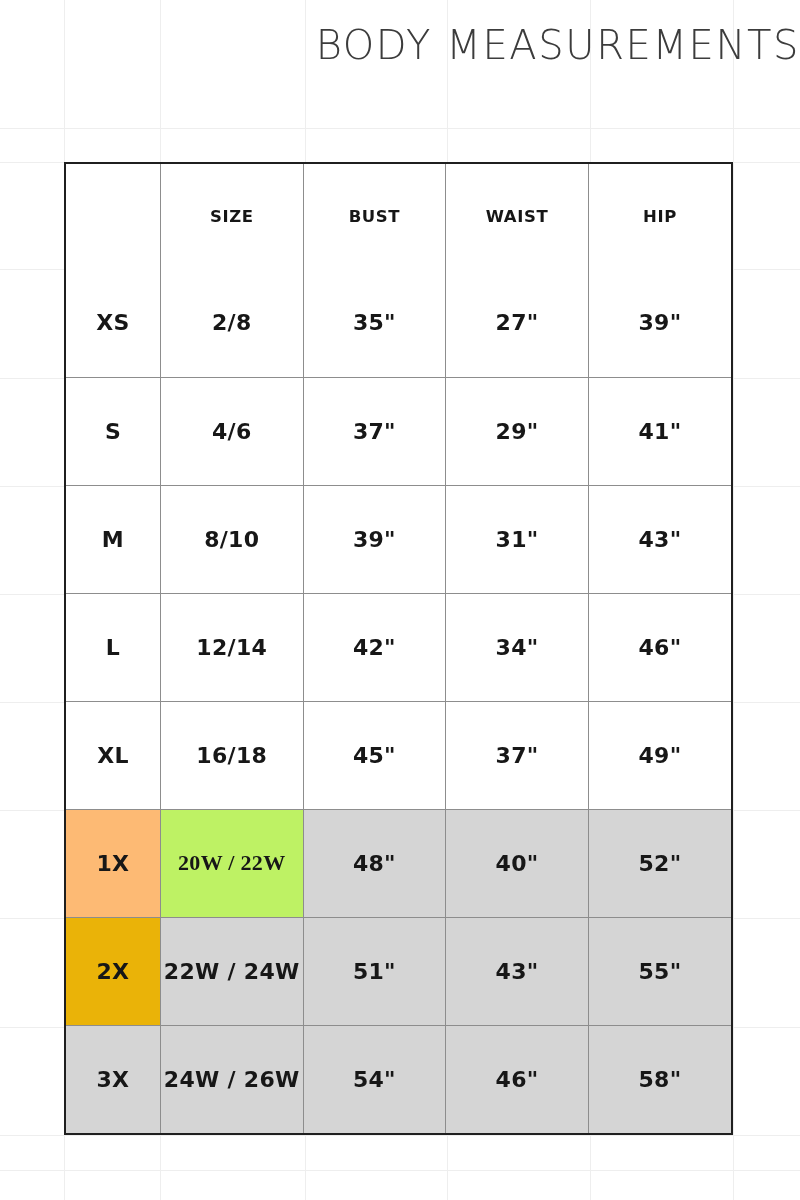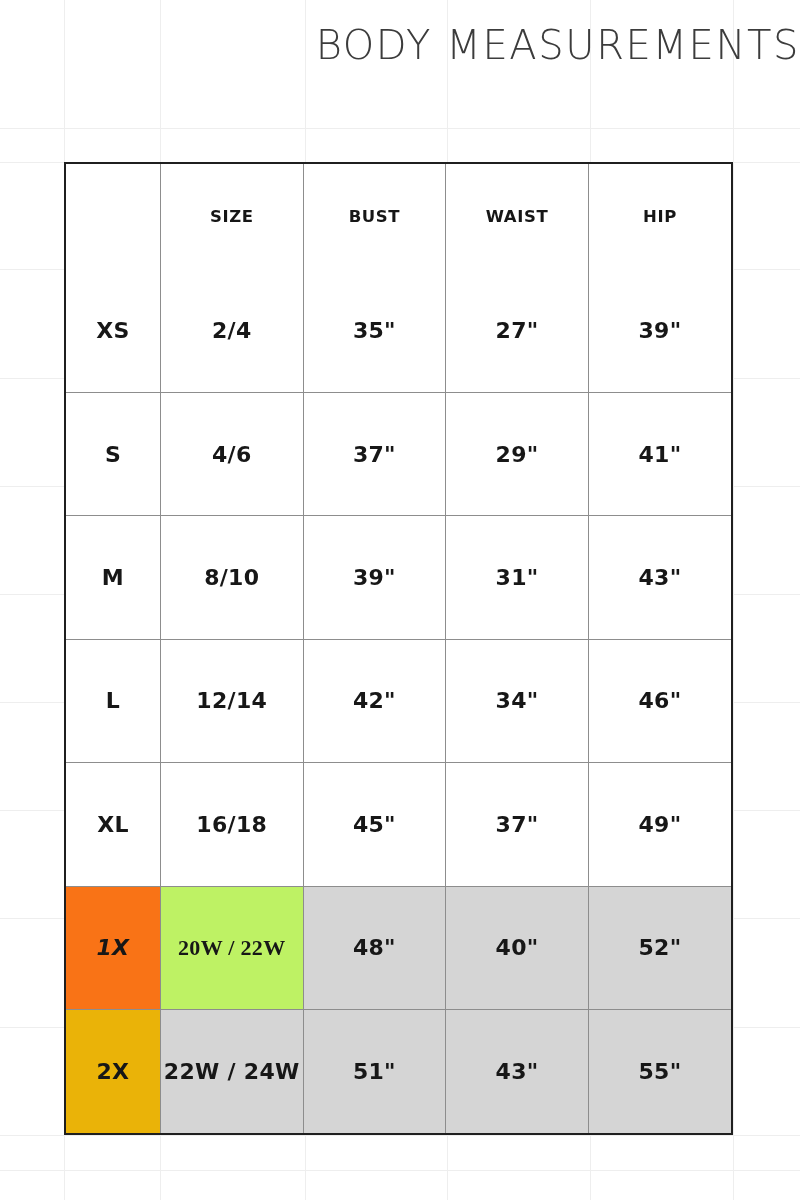--- a/index.html
+++ b/index.html
@@ -146,21 +146,21 @@
         <th class="corner-blank"></th>
         <th>SIZE</th>
         <th>BUST</th>
         <th>WAIST</th>
         <th>HIP</th>
       </tr>
     </thead>
     <tbody id="table-body">
         <tr>
           <td>XS</td>
-          <td>2/4</td>
+          <td>2/8</td>
           <td>35"</td>
           <td>27"</td>
           <td>39"</td>
         </tr>
         <tr>
           <td>S</td>
           <td>4/6</td>
           <td>37"</td>
           <td>29"</td>
           <td>41"</td>
@@ -180,28 +180,35 @@
           <td>46"</td>
         </tr>
         <tr>
           <td>XL</td>
           <td>16/18</td>
           <td>45"</td>
           <td>37"</td>
           <td>49"</td>
         </tr>
         <tr class="shaded">
-          <td style="background: #f97316; font-style: italic;">1X</td>
+          <td style="background: #fdba74;">1X</td>
           <td style="background: #bef264; font-family: Liberation Serif, serif;">20W / 22W</td>
           <td style="background: rgb(213, 213, 213);">48"</td>
           <td style="background: rgb(213, 213, 213);">40"</td>
           <td style="background: rgb(213, 213, 213);">52"</td>
         </tr>
         <tr class="shaded">
           <td style="background: #eab308;">2X</td>
           <td style="background: rgb(213, 213, 213); text-align: center;">22W / 24W</td>
           <td style="background: rgb(213, 213, 213);">51"</td>
           <td style="background: rgb(213, 213, 213);">43"</td>
           <td style="background: rgb(213, 213, 213);">55"</td>
         </tr>
+        <tr class="shaded">
+          <td style="background: rgb(213, 213, 213);">3X</td>
+          <td style="background: rgb(213, 213, 213);">24W / 26W</td>
+          <td style="background: rgb(213, 213, 213);">54"</td>
+          <td style="background: rgb(213, 213, 213);">46"</td>
+          <td style="background: rgb(213, 213, 213);">58"</td>
+        </tr>
       </tbody>
   </table>
 </div>
 
 </body></html>

